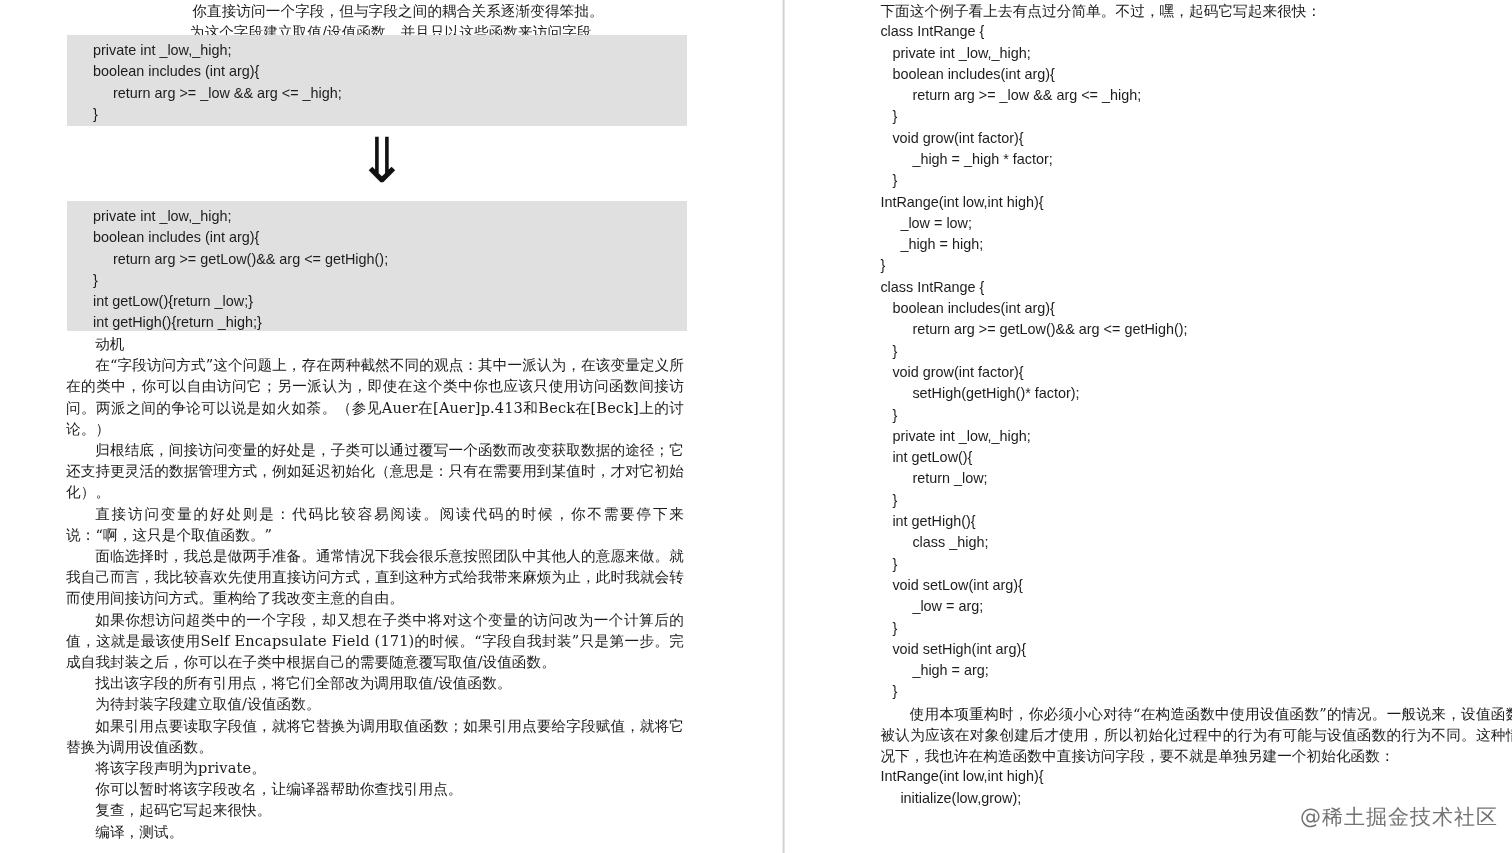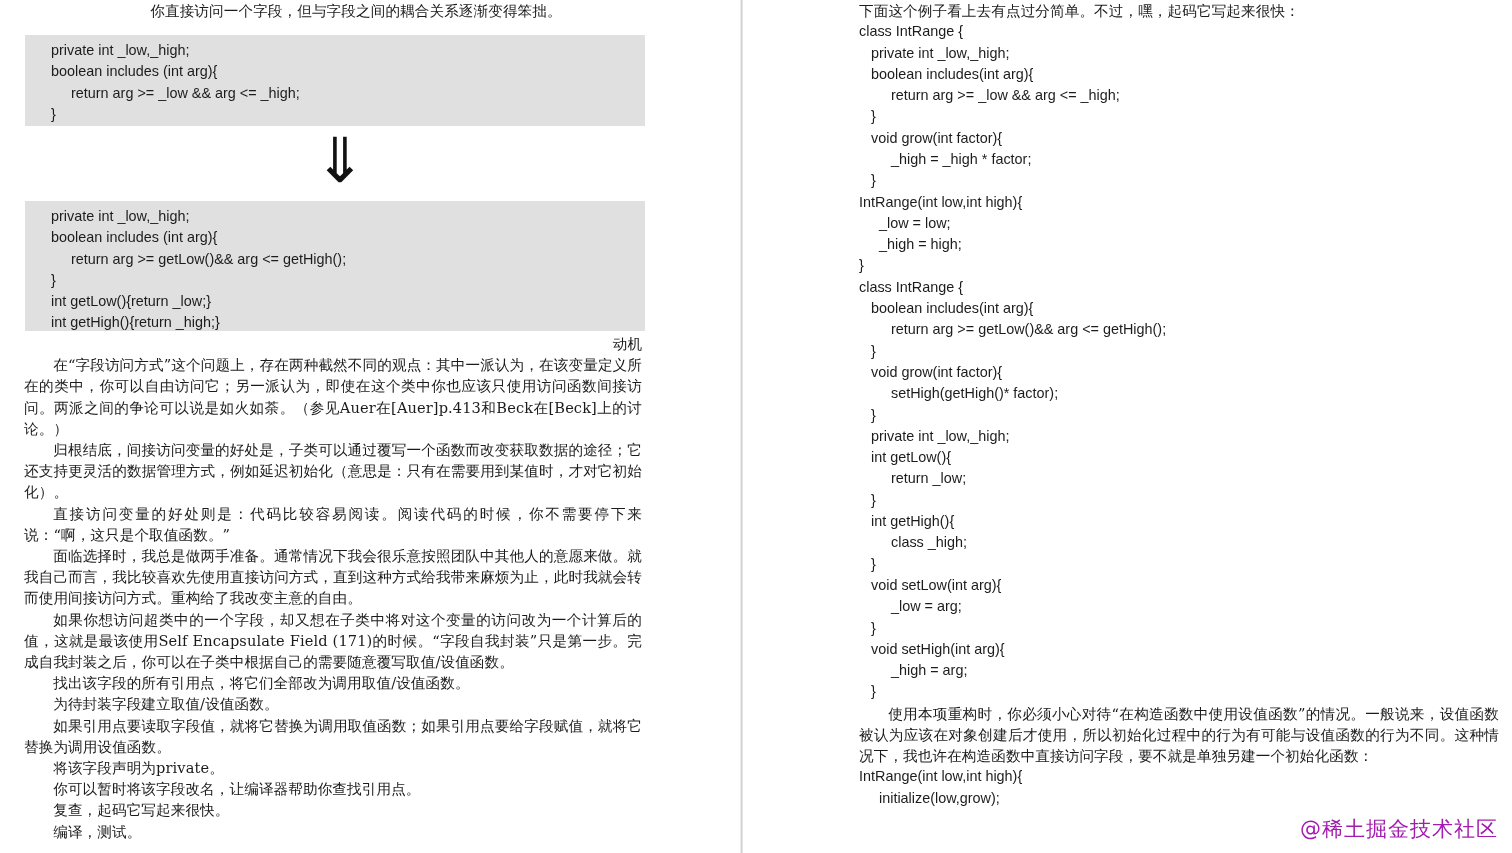--- a/index.html
+++ b/index.html
@@ -14,20 +14,21 @@
     font-family: "Liberation Serif", "DejaVu Serif", serif;
     color: #141414;
     position: relative;
   }
 
   .spread {
     position: absolute;
     inset: 0;
     display: flex;
     flex-direction: row;
+    margin-left: 42px;
   }
 
   .page {
     position: relative;
     height: 853px;
     overflow: hidden;
     background: #ffffff;
   }
   .page-left  { width: 741px; }
   .page-right { width: 771px; border-radius: 14px; }
@@ -122,58 +123,58 @@
     width: 618px;
   }
   .lp-body p { margin: 0; }
   .section-h {
     font-family: "DejaVu Serif", "Liberation Serif", serif;
     font-size: 14.6px;
     line-height: 21.2px;
     text-indent: 2em;
     color: #1b1b1b;
     margin: 0;
-    text-align: right;
   }
   .step {
     text-indent: 2em;
   }
 
   
   .rp-body {
     position: absolute;
     left: 118px;
     top: 0px;
     width: 640px;
   }
   .rp-body p { margin: 0; }
   .rp-body .code-line { white-space: pre; }
 
   .watermark {
     position: absolute;
     right: 14px;
-    bottom: 10px;
+    bottom: 22px;
     font-family: "DejaVu Sans", sans-serif;
     font-size: 21px;
     line-height: 28px;
-    color: #a21caf;
+    color: #737373;
     letter-spacing: 1px;
     user-select: none;
     white-space: nowrap;
   }
 </style>
 </head>
 <body>
 
 <div class="spread">
 
   <div class="page page-left">
 
     <div class="lp-head">
       <p class="cn cn-center">你直接访问一个字段，但与字段之间的耦合关系逐渐变得笨拙。</p>
+      <p class="cn cn-center">为这个字段建立取值/设值函数，并且只以这些函数来访问字段。</p>
     </div>
 
     <div class="codebox" id="codebox-before">
       <div class="code-line">private int _low,_high;</div>
       <div class="code-line">boolean includes (int arg){</div>
       <div class="code-line">     return arg &gt;= _low &amp;&amp; arg &lt;= _high;</div>
       <div class="code-line">}</div>
     </div>
 
     <div class="arrow-wrap">

